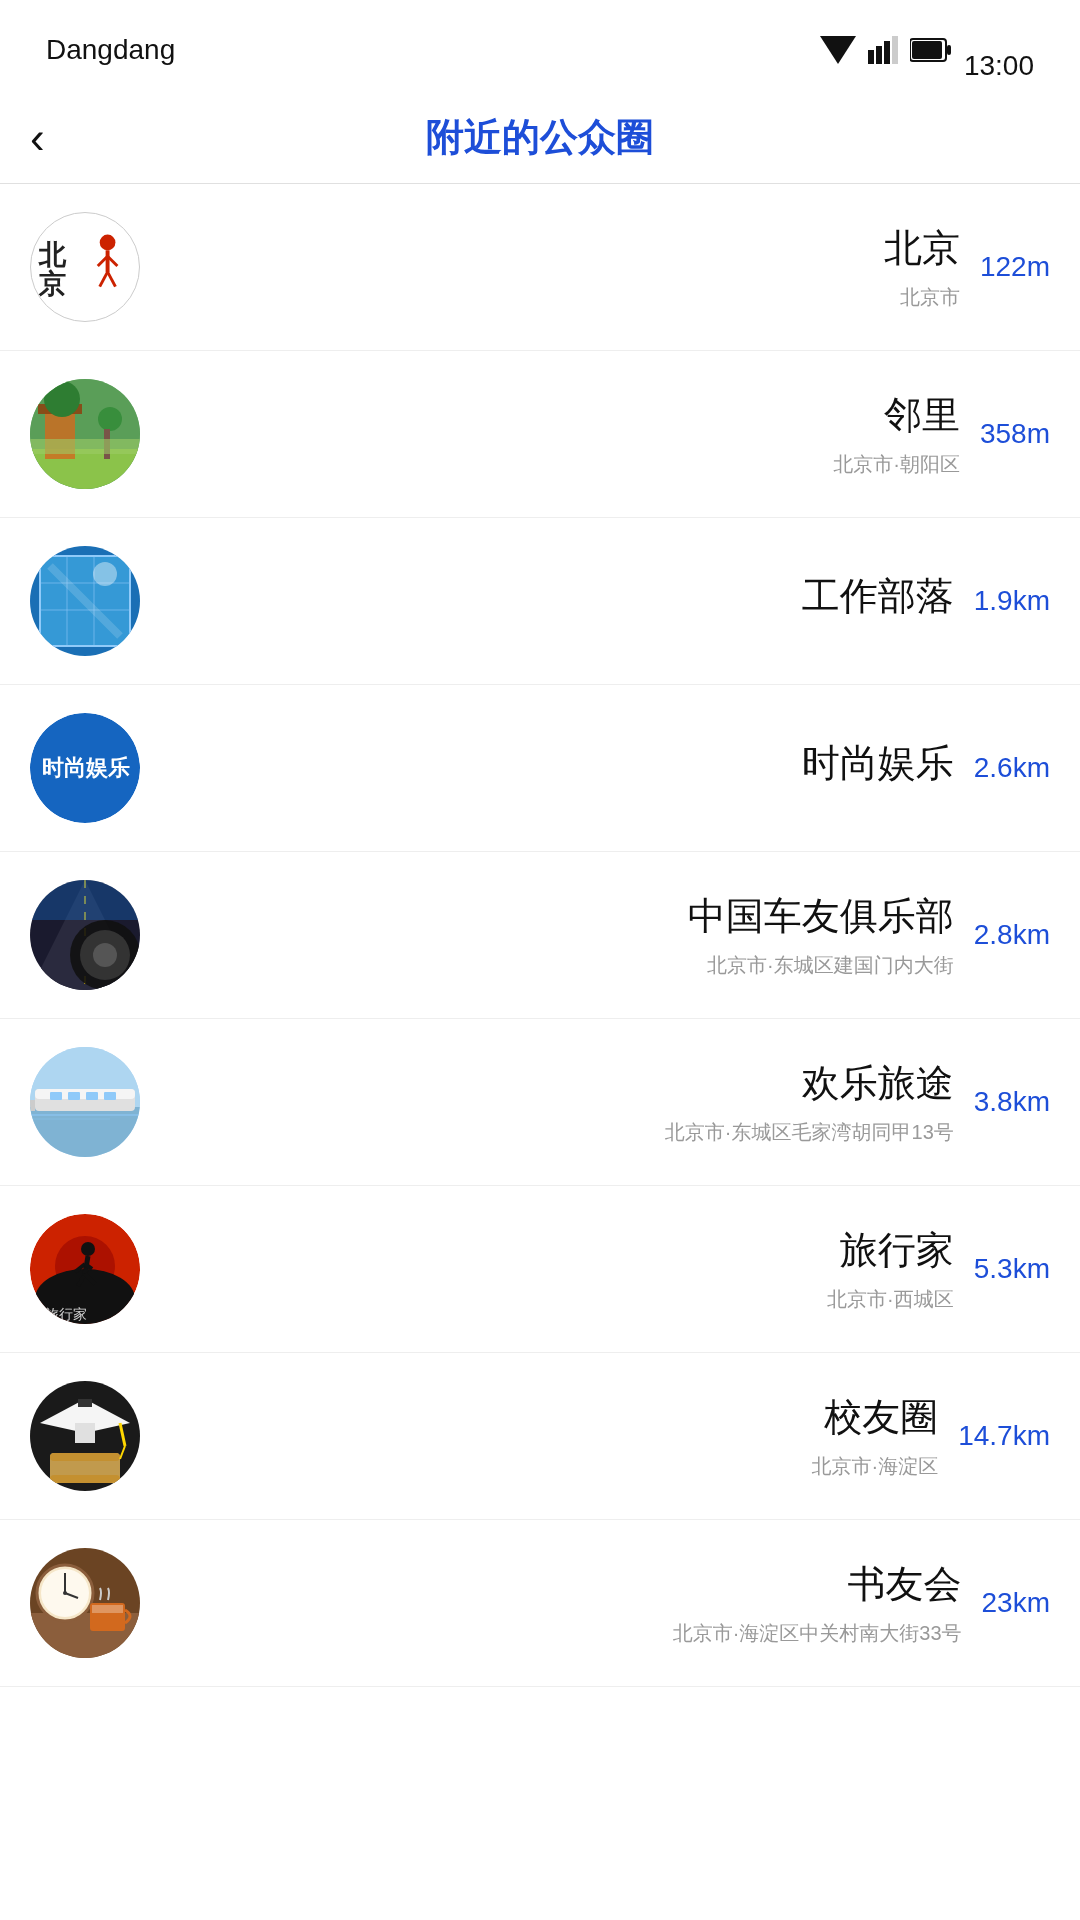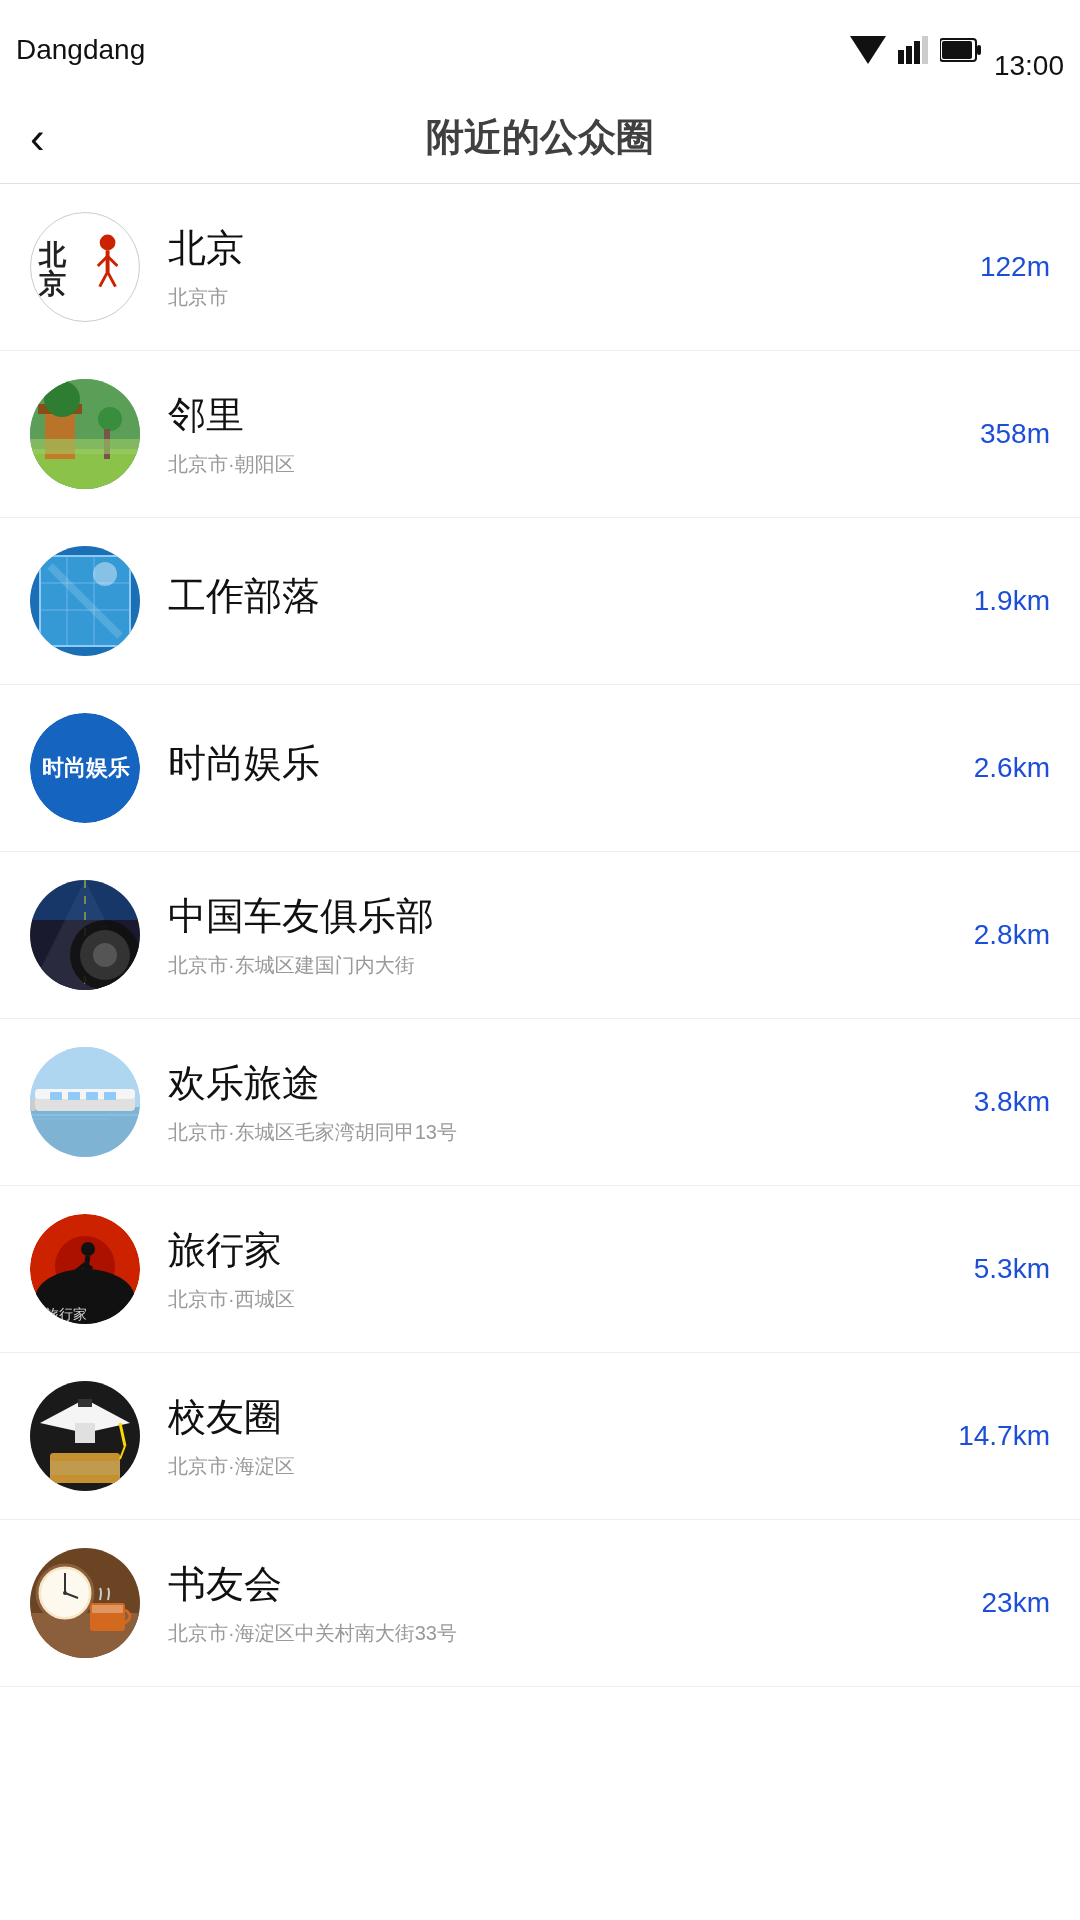--- a/index.html
+++ b/index.html
@@ -9,21 +9,21 @@
       background: #ffffff;
       width: 1080px;
       min-height: 1920px;
       overflow-x: hidden;
     }
     
     .status-bar {
       display: flex;
       justify-content: space-between;
       align-items: center;
-      padding: 18px 16px 10px;
+      padding: 18px 46px 10px;
       font-size: 28px;
       font-weight: 500;
     }
     .status-bar .carrier { font-size: 28px; color: #111; }
     .status-icons {
       display: flex;
       align-items: center;
       gap: 12px;
     }
     .status-icons .time { font-size: 28px; color: #111; font-weight: 500; margin-top: 32px; }
@@ -40,35 +40,35 @@
       position: absolute;
       left: 30px;
       font-size: 44px;
       color: #111;
       cursor: pointer;
       line-height: 1;
     }
     .header .title {
       font-size: 38px;
       font-weight: 600;
-      color: #404040;
+      color: #1d4ed8;
     }
     
     .list-container { padding: 0; }
     .list-item {
       display: flex;
       align-items: center;
       padding: 28px 30px;
       border-bottom: 1px solid #eeeeee;
       cursor: pointer;
     }
 
     .item-info {
       flex: 1;
-      margin-left: 28px;
+      text-align: right;
     }
     .item-name {
       font-size: 38px;
       font-weight: 500;
       color: #111;
       margin-bottom: 10px;
     }
     .item-location {
       font-size: 20px;
       color: #999;

